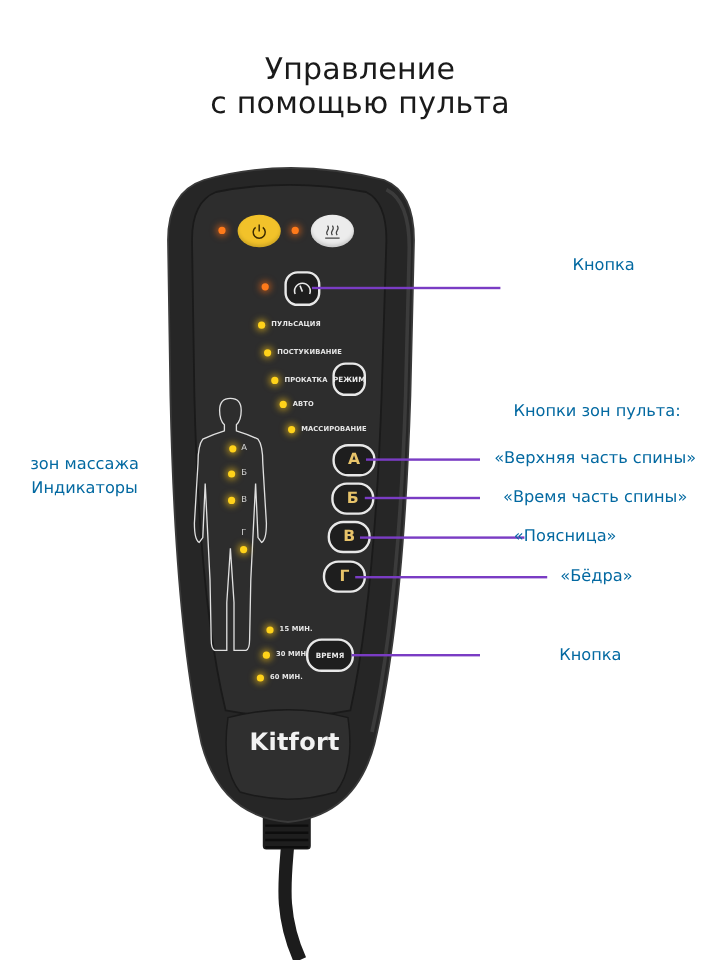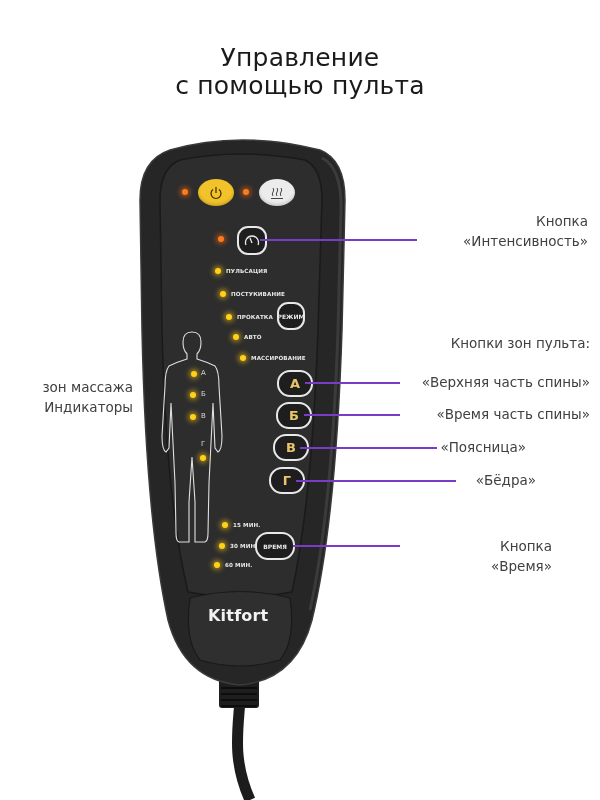--- a/index.html
+++ b/index.html
@@ -46,26 +46,26 @@
       display: flex; align-items: center; justify-content: center;
     }
     .intensity-btn {
       position: absolute; left: 237px; top: 226px; width: 30px; height: 29px; border-radius: 11px;
       border: 2.5px solid #e8e8e8; box-sizing: border-box; background: #1e1e1e;
       display: flex; align-items: center; justify-content: center;
     }
 
     .brand {
       position: absolute; left: 208px; top: 606px; width: 60px; text-align: center;
-      color: #f2f2f2; font-size: 16px; font-weight: bold; letter-spacing: 0.2px;
+      color: #f2f2f2; font-size: 20px; font-weight: bold; letter-spacing: 0.2px;
     }
 
     .callout-line { position: absolute; height: 2px; background: #7a3cc4; }
     .callout {
-      position: absolute; font-size: 13.5px; line-height: 20px; color: #404040; text-align: right; white-space: nowrap;
+      position: absolute; font-size: 13.5px; line-height: 20px; color: #0369a1; text-align: center; white-space: nowrap;
     }
     .callout div { display: block; }
   </style>
 </head>
 <body>
 
 <div class="title">
   <div>Управление</div>
   <div>с помощью пульта</div>
 </div>
@@ -112,21 +112,20 @@
 <div class="led orange" style="left:218px;top:236px;"></div>
 <div class="intensity-btn">
   <svg width="16" height="14" viewBox="0 0 16 14">
     <path d="M2 11 A6.5 6.5 0 1 1 14 11" fill="none" stroke="#e8e8e8" stroke-width="1.3"></path>
     <line x1="8" y1="9" x2="6" y2="4" stroke="#e8e8e8" stroke-width="1.3"></line>
   </svg>
 </div>
 <div class="callout-line" style="left:260px;top:239px;width:157px;"></div>
 <div class="callout" style="left:418px;top:211px;width:170px;">
   <div>Кнопка</div>
-  <div>«Интенсивность»</div>
 </div>
 
 <div class="led yellow" style="left:215px;top:268px;"></div>
 <div class="mode-label" style="left:226px;top:267px;">ПУЛЬСАЦИЯ</div>
 <div class="led yellow" style="left:220px;top:291px;"></div>
 <div class="mode-label" style="left:231px;top:290px;">ПОСТУКИВАНИЕ</div>
 <div class="led yellow" style="left:226px;top:314px;"></div>
 <div class="mode-label" style="left:237px;top:313px;">ПРОКАТКА</div>
 <div class="led yellow" style="left:233px;top:334px;"></div>
 <div class="mode-label" style="left:244px;top:333px;">АВТО</div>
@@ -181,16 +180,15 @@
 <div class="mode-label" style="left:230px;top:542px;">30 МИН.</div>
 <div class="led yellow" style="left:214px;top:562px;"></div>
 <div class="mode-label" style="left:225px;top:561px;">60 МИН.</div>
 
 <div class="btn-oval" style="left:255px;top:532px;width:40px;height:28px;border-radius:13px;">
   <span class="lbl-small">ВРЕМЯ</span>
 </div>
 <div class="callout-line" style="left:293px;top:545px;width:107px;"></div>
 <div class="callout" style="left:432px;top:536px;width:120px;">
   <div>Кнопка</div>
-  <div>«Время»</div>
 </div>
 
 <div class="brand">Kitfort</div>
 
 </body></html>

